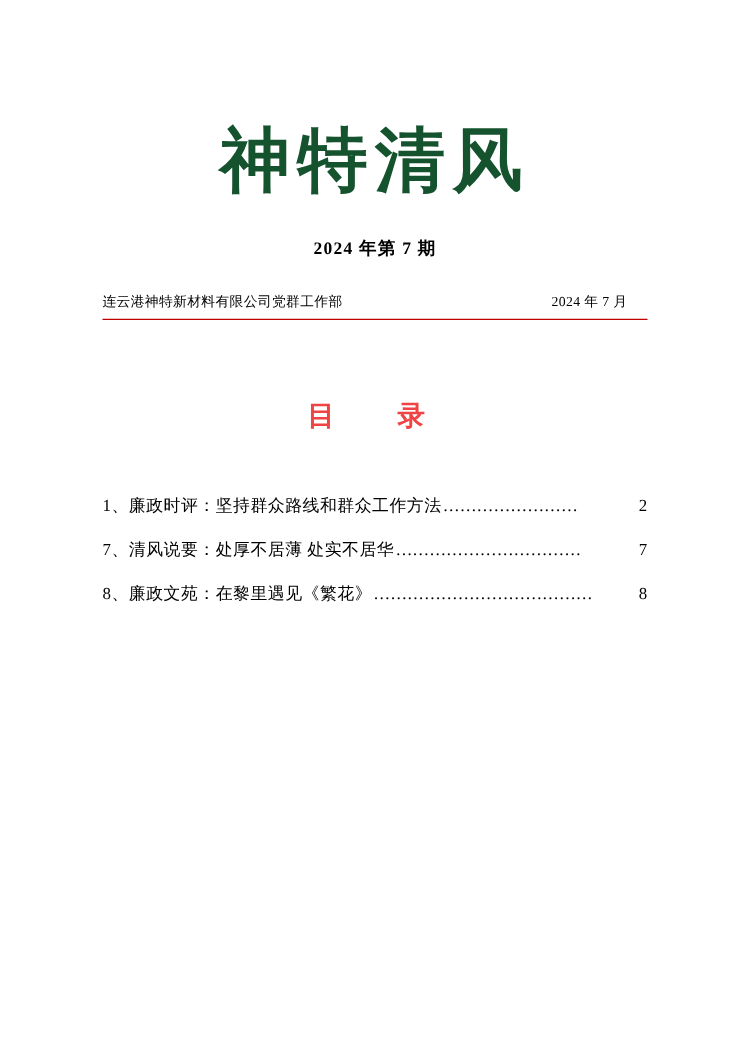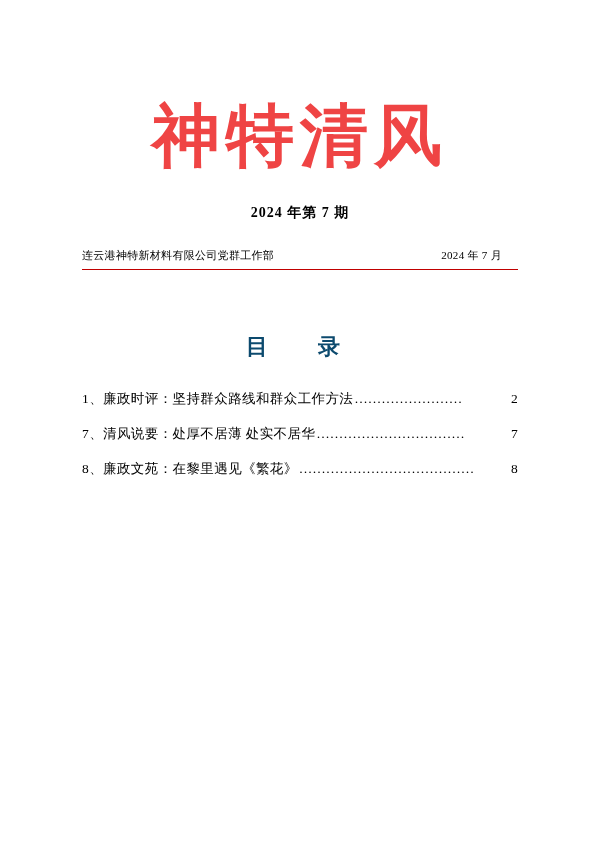--- a/index.html
+++ b/index.html
@@ -21,23 +21,23 @@
     box-sizing: border-box;
   }
 
   
   .masthead {
     text-align: center;
     margin-top: 96px;
   }
   .masthead-title {
     font-family: "DejaVu Serif", "Liberation Serif", serif;
-    font-size: 68px;
+    font-size: 56px;
     font-weight: bold;
-    color: #ef4444;
+    color: #14532d;
     letter-spacing: 6px;
     line-height: 1.15;
   }
 
   .issue-line {
     text-align: center;
     margin-top: 30px;
     font-size: 14px;
     font-weight: bold;
     color: #000;
@@ -71,25 +71,25 @@
     width: 100%;
   }
 
   
   .toc-heading {
     text-align: center;
     margin-top: 62px;
     font-size: 22px;
     font-weight: bold;
     letter-spacing: 14px;
-    color: #0c4a6e;
+    color: #ef4444;
   }
 
   .toc-list {
-    margin-top: 28px;
+    margin-top: 48px;
     padding: 0 82px;
   }
   .toc-item {
     display: flex;
     align-items: baseline;
     font-size: 13.5px;
     color: #000;
     margin-bottom: 17px;
     white-space: nowrap;
   }

